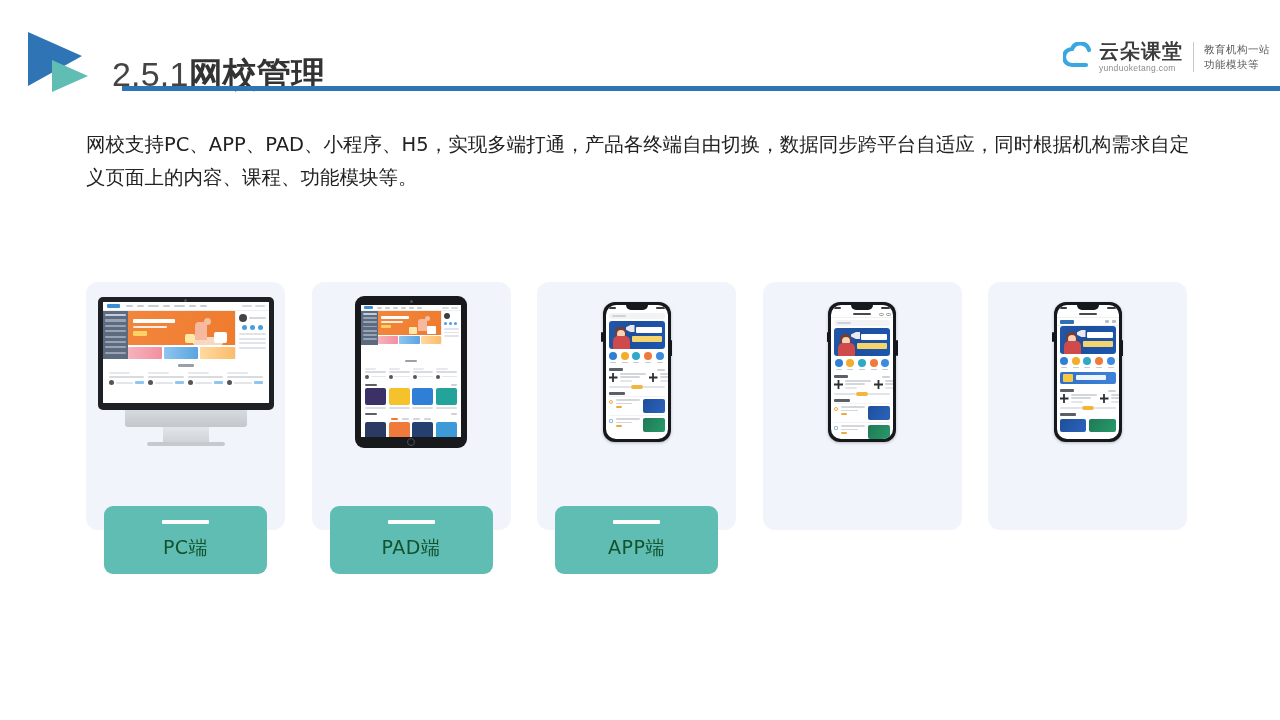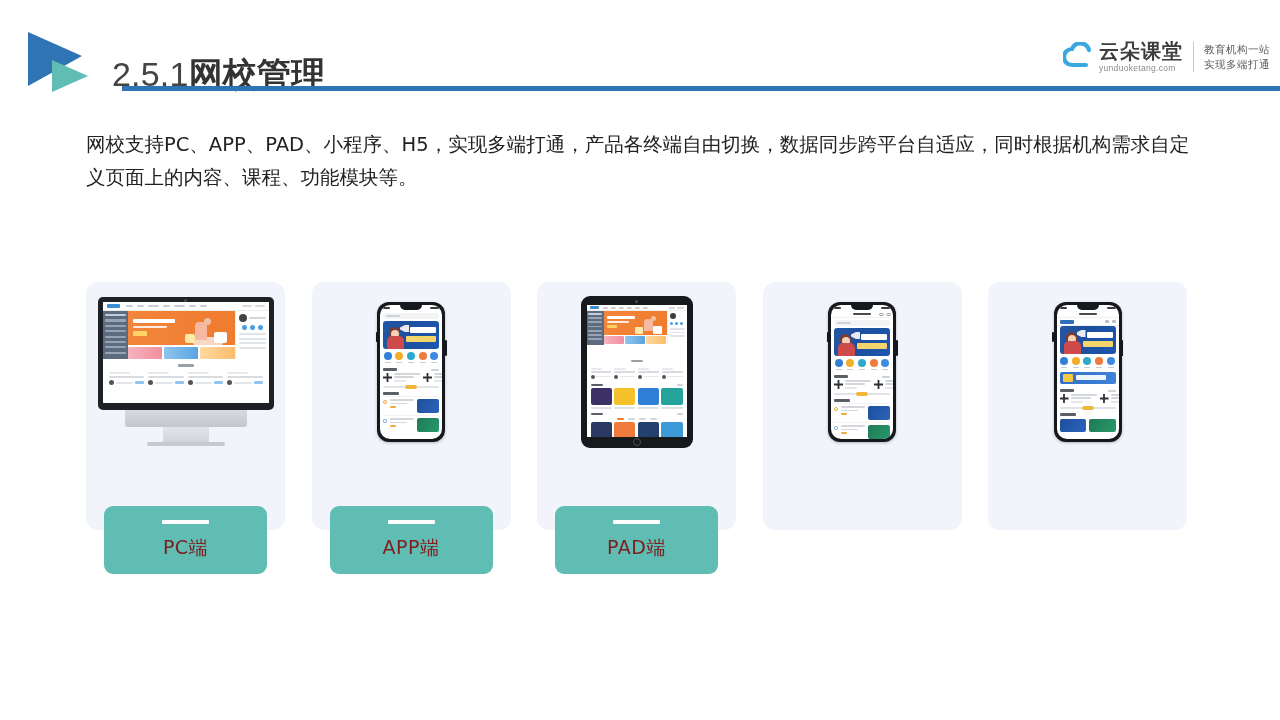--- a/index.html
+++ b/index.html
@@ -70,21 +70,21 @@
     position:absolute; left:0; top:0; width:199px; height:180px;
     display:flex; align-items:center; justify-content:center;
   }
   .card-label{
     position:absolute; left:18px; bottom:0; width:163px; height:68px;
     background:#5fbdb4; border-radius:9px;
     display:flex; flex-direction:column; align-items:center; justify-content:center;
   }
   .label-dash{ width:47px; height:4px; background:#ffffff; margin-bottom:11px; border-radius:1px; }
   .label-text{
-    font-size:19px; color:#7f1d1d; letter-spacing:.5px;
+    font-size:19px; color:#14532d; letter-spacing:.5px;
     font-family:"DejaVu Sans","Liberation Sans",sans-serif;
   }
 
   
   .imac{ position:relative; width:176px; height:150px; }
   .imac-bezel{
     position:absolute; left:0; top:0; width:176px; height:113px;
     background:#1d2126; border-radius:5px; padding:5px 5px 7px 5px;
   }
   .imac-bezel::after{
@@ -344,21 +344,21 @@
         </svg>
       </div>
       <div class="brand-words">
         <span class="brand-zh">云朵课堂</span>
         <span class="brand-en">yunduoketang.com</span>
       </div>
     </div>
     <div class="brand-sep"></div>
     <div class="brand-tag">
       <div>教育机构一站</div>
-      <div>实现多端打通</div>
+      <div>功能模块等</div>
     </div>
   </div>
 </div>
 
 <div class="lede">网校支持PC、APP、PAD、小程序、H5，实现多端打通，产品各终端自由切换，数据同步跨平台自适应，同时根据机构需求自定义页面上的内容、课程、功能模块等。</div>
 
 <div class="cards">
 
   <div class="card">
     <div class="card-panel"></div>
@@ -482,127 +482,20 @@
     </div>
     <div class="card-label">
       <span class="label-dash"></span>
       <span class="label-text">PC端</span>
     </div>
   </div>
 
   <div class="card">
     <div class="card-panel"></div>
     <div class="device-wrap">
-      <div class="phone">
-        <span class="phone-side"></span>
-        <span class="phone-side2"></span>
-        <div class="phone-body">
-          <div class="phone-screen">
-            <div class="ph-status">
-                <i class="l"></i>
-                <i class="r"></i>
-              </div>
-            <div class="ph-search">
-                <i></i>
-              </div>
-            <div class="ph-banner">
-              <div class="fig">
-                <span class="hair"></span>
-                  <span class="face"></span>
-                  <span class="body"></span>
-              </div>
-              <span class="mega"></span>
-              <span class="t1"></span>
-              <span class="t2"></span>
-            </div>
-            <div class="ph-icons">
-              <div class="ph-ico">
-                  <span class="c b"></span>
-                  <span class="l"></span>
-                </div>
-              <div class="ph-ico">
-                  <span class="c y"></span>
-                  <span class="l"></span>
-                </div>
-              <div class="ph-ico">
-                  <span class="c g"></span>
-                  <span class="l"></span>
-                </div>
-              <div class="ph-ico">
-                  <span class="c o"></span>
-                  <span class="l"></span>
-                </div>
-              <div class="ph-ico">
-                  <span class="c p"></span>
-                  <span class="l"></span>
-                </div>
-            </div>
-            <div class="ph-sec">
-                <span class="h"></span>
-                <span class="m"></span>
-              </div>
-            <div class="ph-twocol">
-              <div class="ph-tc">
-                <span class="ic"></span>
-                <span class="tx">
-                    <i class="a"></i>
-                    <i class="b"></i>
-                    <i class="c"></i>
-                  </span>
-              </div>
-              <div class="ph-tc">
-                <span class="ic"></span>
-                <span class="tx">
-                    <i class="a"></i>
-                    <i class="b"></i>
-                    <i class="c"></i>
-                  </span>
-              </div>
-            </div>
-            <div class="ph-row">
-              <i></i>
-                <span class="pill"></span>
-                <i></i>
-            </div>
-            <div class="ph-sec2">
-                <i></i>
-              </div>
-            <div class="ph-list">
-              <div class="ph-item">
-                <span class="th"></span>
-                <span class="tx">
-                    <i class="a"></i>
-                    <i class="b"></i>
-                    <i class="p"></i>
-                  </span>
-                <span class="card-img blue"></span>
-              </div>
-              <div class="ph-item">
-                <span class="th sq"></span>
-                <span class="tx">
-                    <i class="a"></i>
-                    <i class="b"></i>
-                    <i class="p"></i>
-                  </span>
-                <span class="card-img green"></span>
-              </div>
-            </div>
-          </div>
-        </div>
-      </div>
-    </div>
-    <div class="card-label">
-      <span class="label-dash"></span>
-      <span class="label-text">APP端</span>
-    </div>
-  </div>
-
-  <div class="card">
-    <div class="card-panel"></div>
-    <div class="device-wrap">
       <div class="tablet">
         <div class="tab-body">
           <div class="tab-screen">
             <div class="tb-top">
               <span class="lg"></span>
               <span class="nav">
                 <i></i>
                   <i></i>
                   <i></i>
                   <i></i>
@@ -754,27 +647,20 @@
     <div class="device-wrap">
       <div class="phone">
         <span class="phone-side"></span>
         <span class="phone-side2"></span>
         <div class="phone-body">
           <div class="phone-screen">
             <div class="ph-status">
                 <i class="l"></i>
                 <i class="r"></i>
               </div>
-            <div class="ph-mp-bar">
-              <span class="t"></span>
-              <span class="caps">
-                  <i></i>
-                  <i></i>
-                </span>
-            </div>
             <div class="ph-search">
                 <i></i>
               </div>
             <div class="ph-banner">
               <div class="fig">
                 <span class="hair"></span>
                   <span class="face"></span>
                   <span class="body"></span>
               </div>
               <span class="mega"></span>
@@ -849,44 +735,49 @@
                     <i class="a"></i>
                     <i class="b"></i>
                     <i class="p"></i>
                   </span>
                 <span class="card-img green"></span>
               </div>
             </div>
           </div>
         </div>
       </div>
+    </div>
+    <div class="card-label">
+      <span class="label-dash"></span>
+      <span class="label-text">APP端</span>
     </div>
   </div>
 
   <div class="card">
     <div class="card-panel"></div>
     <div class="device-wrap">
       <div class="phone">
         <span class="phone-side"></span>
         <span class="phone-side2"></span>
         <div class="phone-body">
           <div class="phone-screen">
             <div class="ph-status">
                 <i class="l"></i>
                 <i class="r"></i>
               </div>
             <div class="ph-mp-bar">
               <span class="t"></span>
-            </div>
-            <div class="ph-appbar">
-              <span class="lg"></span>
-              <span class="sp"></span>
-              <i></i>
-              <i></i>
-            </div>
+              <span class="caps">
+                  <i></i>
+                  <i></i>
+                </span>
+            </div>
+            <div class="ph-search">
+                <i></i>
+              </div>
             <div class="ph-banner">
               <div class="fig">
                 <span class="hair"></span>
                   <span class="face"></span>
                   <span class="body"></span>
               </div>
               <span class="mega"></span>
               <span class="t1"></span>
               <span class="t2"></span>
             </div>
@@ -904,24 +795,20 @@
                   <span class="l"></span>
                 </div>
               <div class="ph-ico">
                   <span class="c o"></span>
                   <span class="l"></span>
                 </div>
               <div class="ph-ico">
                   <span class="c p"></span>
                   <span class="l"></span>
                 </div>
-            </div>
-            <div class="ph-promo">
-              <span class="gift"></span>
-              <span class="txt"></span>
             </div>
             <div class="ph-sec">
                 <span class="h"></span>
                 <span class="m"></span>
               </div>
             <div class="ph-twocol">
               <div class="ph-tc">
                 <span class="ic"></span>
                 <span class="tx">
                     <i class="a"></i>
@@ -939,23 +826,136 @@
               </div>
             </div>
             <div class="ph-row">
               <i></i>
                 <span class="pill"></span>
                 <i></i>
             </div>
             <div class="ph-sec2">
                 <i></i>
               </div>
-            <div class="ph-bottom-two">
-              <div class="blue"></div>
-              <div class="green"></div>
+            <div class="ph-list">
+              <div class="ph-item">
+                <span class="th"></span>
+                <span class="tx">
+                    <i class="a"></i>
+                    <i class="b"></i>
+                    <i class="p"></i>
+                  </span>
+                <span class="card-img blue"></span>
+              </div>
+              <div class="ph-item">
+                <span class="th sq"></span>
+                <span class="tx">
+                    <i class="a"></i>
+                    <i class="b"></i>
+                    <i class="p"></i>
+                  </span>
+                <span class="card-img green"></span>
+              </div>
             </div>
           </div>
         </div>
       </div>
     </div>
   </div>
 
+  <div class="card">
+    <div class="card-panel"></div>
+    <div class="device-wrap">
+      <div class="phone">
+        <span class="phone-side"></span>
+        <span class="phone-side2"></span>
+        <div class="phone-body">
+          <div class="phone-screen">
+            <div class="ph-status">
+                <i class="l"></i>
+                <i class="r"></i>
+              </div>
+            <div class="ph-mp-bar">
+              <span class="t"></span>
+            </div>
+            <div class="ph-appbar">
+              <span class="lg"></span>
+              <span class="sp"></span>
+              <i></i>
+              <i></i>
+            </div>
+            <div class="ph-banner">
+              <div class="fig">
+                <span class="hair"></span>
+                  <span class="face"></span>
+                  <span class="body"></span>
+              </div>
+              <span class="mega"></span>
+              <span class="t1"></span>
+              <span class="t2"></span>
+            </div>
+            <div class="ph-icons">
+              <div class="ph-ico">
+                  <span class="c b"></span>
+                  <span class="l"></span>
+                </div>
+              <div class="ph-ico">
+                  <span class="c y"></span>
+                  <span class="l"></span>
+                </div>
+              <div class="ph-ico">
+                  <span class="c g"></span>
+                  <span class="l"></span>
+                </div>
+              <div class="ph-ico">
+                  <span class="c o"></span>
+                  <span class="l"></span>
+                </div>
+              <div class="ph-ico">
+                  <span class="c p"></span>
+                  <span class="l"></span>
+                </div>
+            </div>
+            <div class="ph-promo">
+              <span class="gift"></span>
+              <span class="txt"></span>
+            </div>
+            <div class="ph-sec">
+                <span class="h"></span>
+                <span class="m"></span>
+              </div>
+            <div class="ph-twocol">
+              <div class="ph-tc">
+                <span class="ic"></span>
+                <span class="tx">
+                    <i class="a"></i>
+                    <i class="b"></i>
+                    <i class="c"></i>
+                  </span>
+              </div>
+              <div class="ph-tc">
+                <span class="ic"></span>
+                <span class="tx">
+                    <i class="a"></i>
+                    <i class="b"></i>
+                    <i class="c"></i>
+                  </span>
+              </div>
+            </div>
+            <div class="ph-row">
+              <i></i>
+                <span class="pill"></span>
+                <i></i>
+            </div>
+            <div class="ph-sec2">
+                <i></i>
+              </div>
+            <div class="ph-bottom-two">
+              <div class="blue"></div>
+              <div class="green"></div>
+            </div>
+          </div>
+        </div>
+      </div>
+    </div>
+  </div>
+
 </div>
 
 </body></html>

